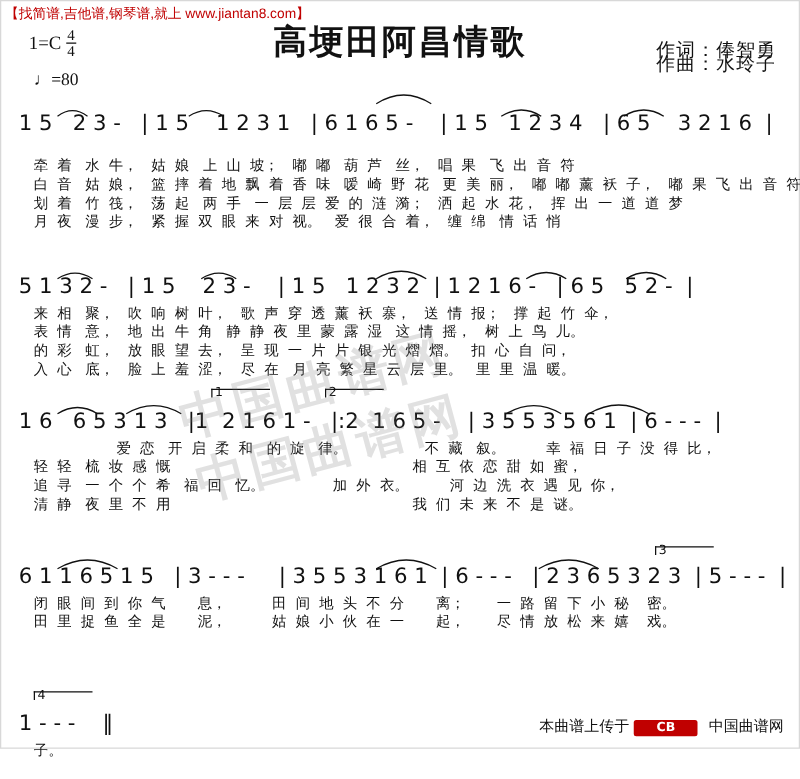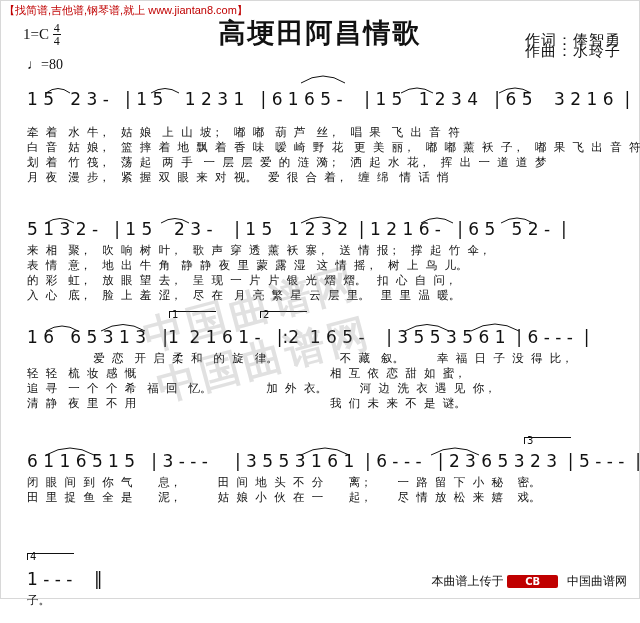--- a/index.html
+++ b/index.html
@@ -67,21 +67,21 @@
     white-space:nowrap;
   }
   
   .system{position:absolute;left:0;right:0;}
   .notes{
     font-family:"DejaVu Sans", sans-serif;
     font-size:17px;
     color:#111;
     white-space:pre;
     letter-spacing:0px;
-    padding-left:26px;
+    padding-left:14px;
   }
   .lyric{
     font-family:"DejaVu Sans", sans-serif;
     font-size:11.5px;
     color:#111;
     white-space:pre;
     padding-left:26px;
     letter-spacing:0px;
     line-height:15px;
   }

